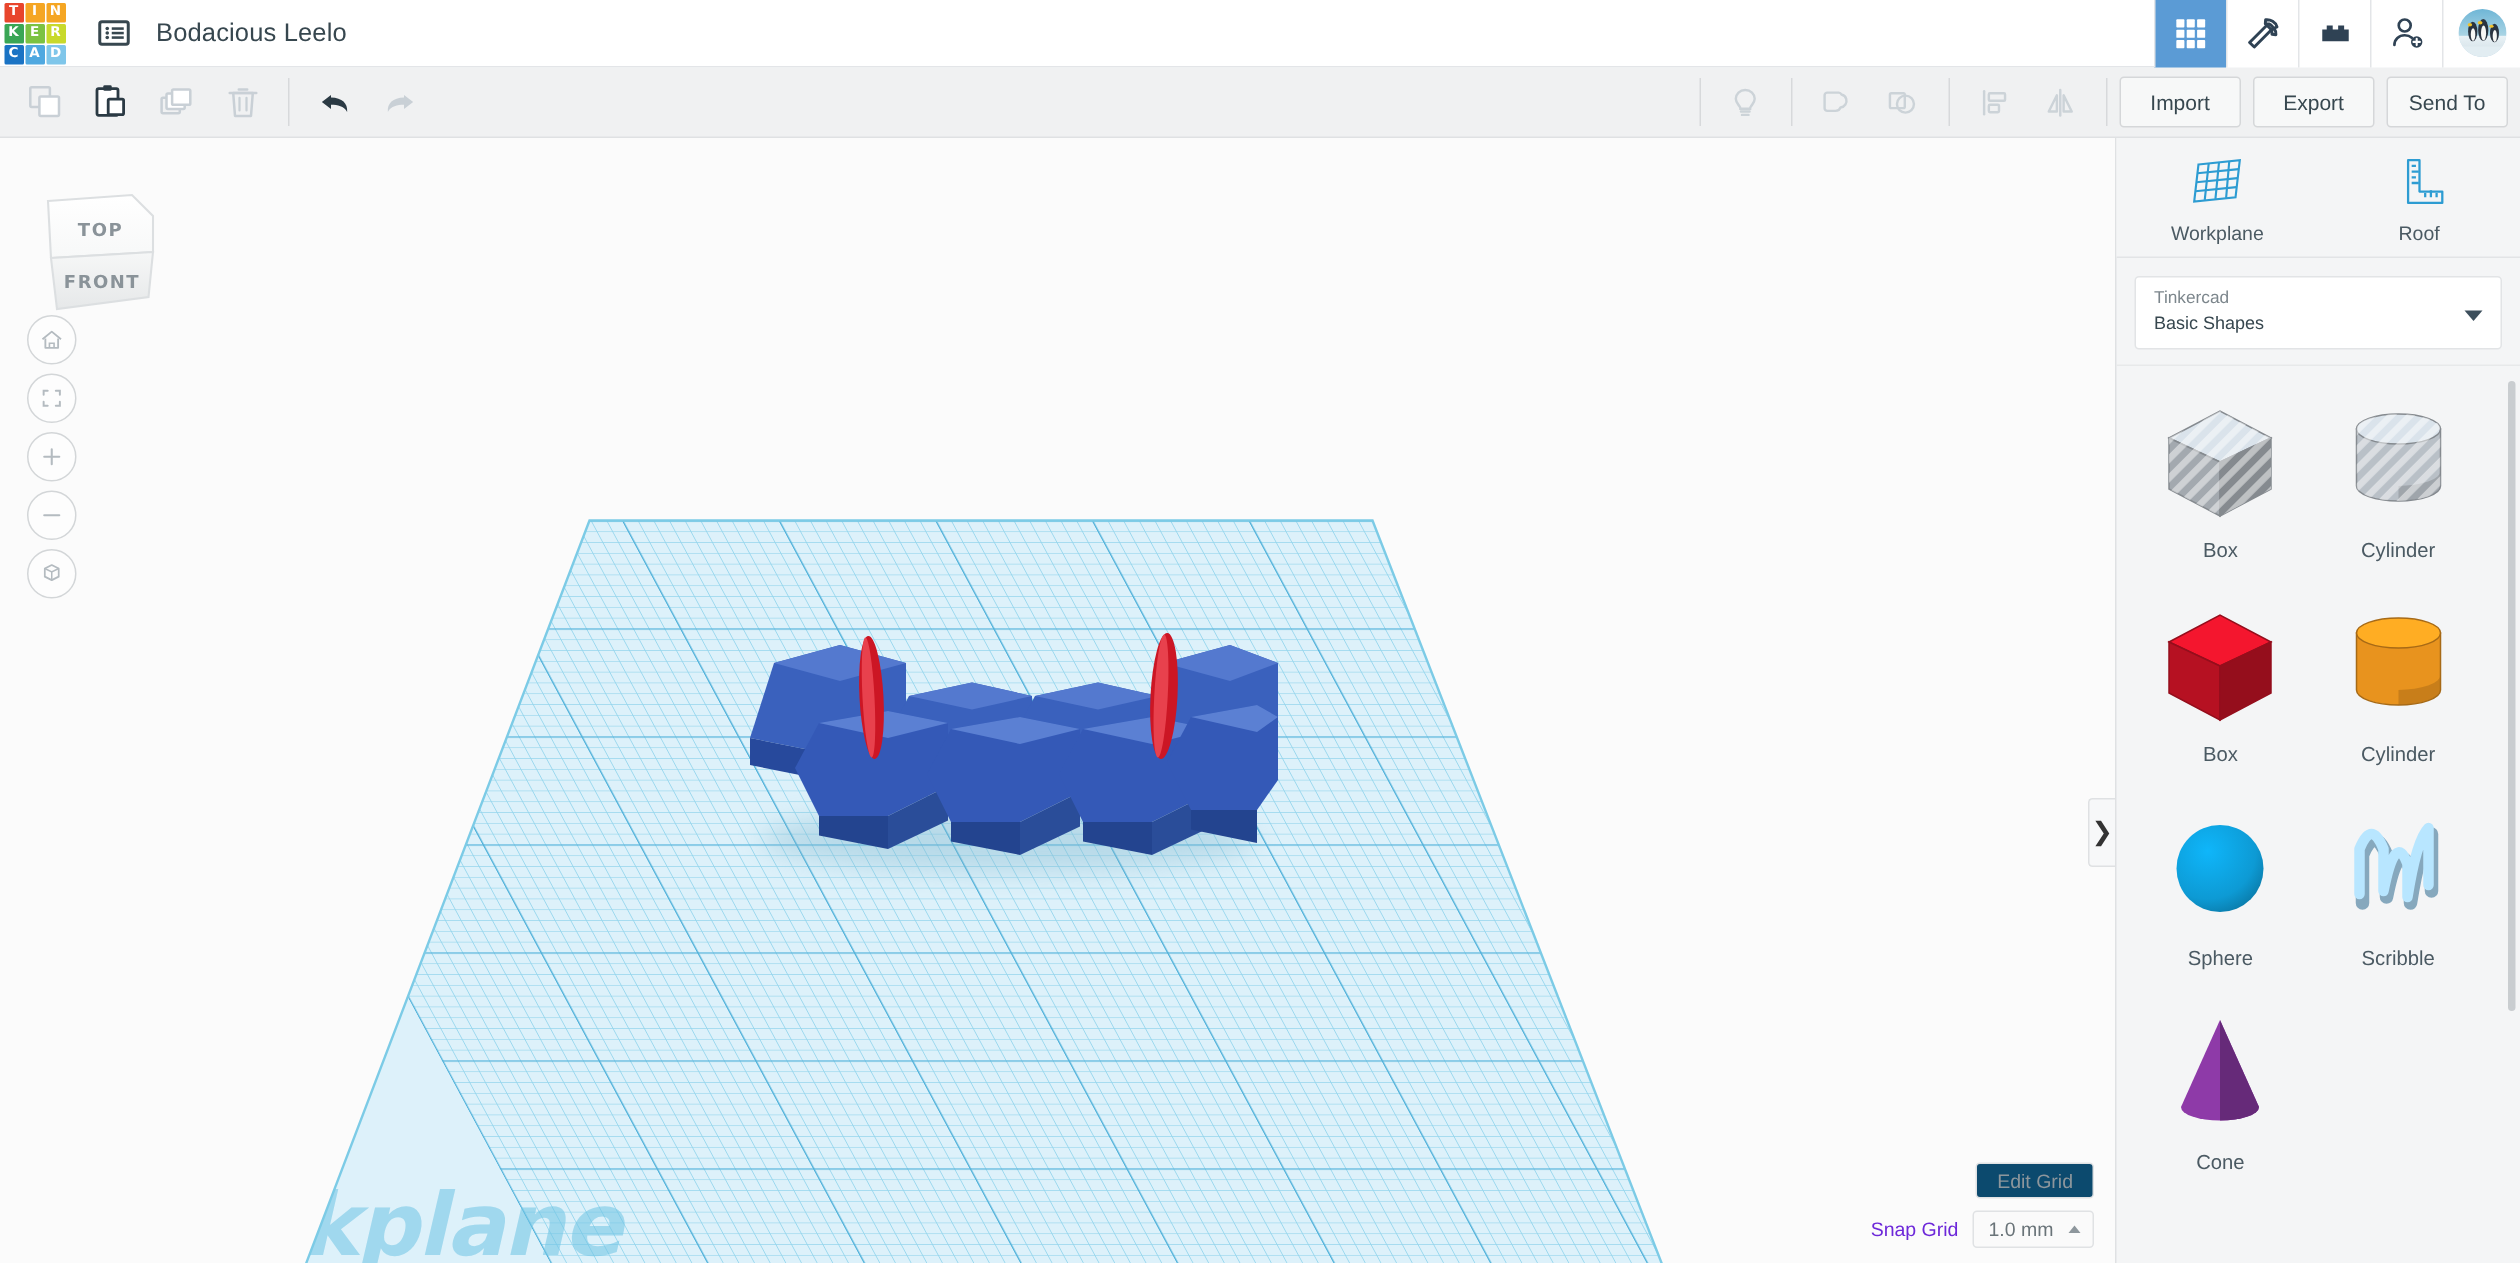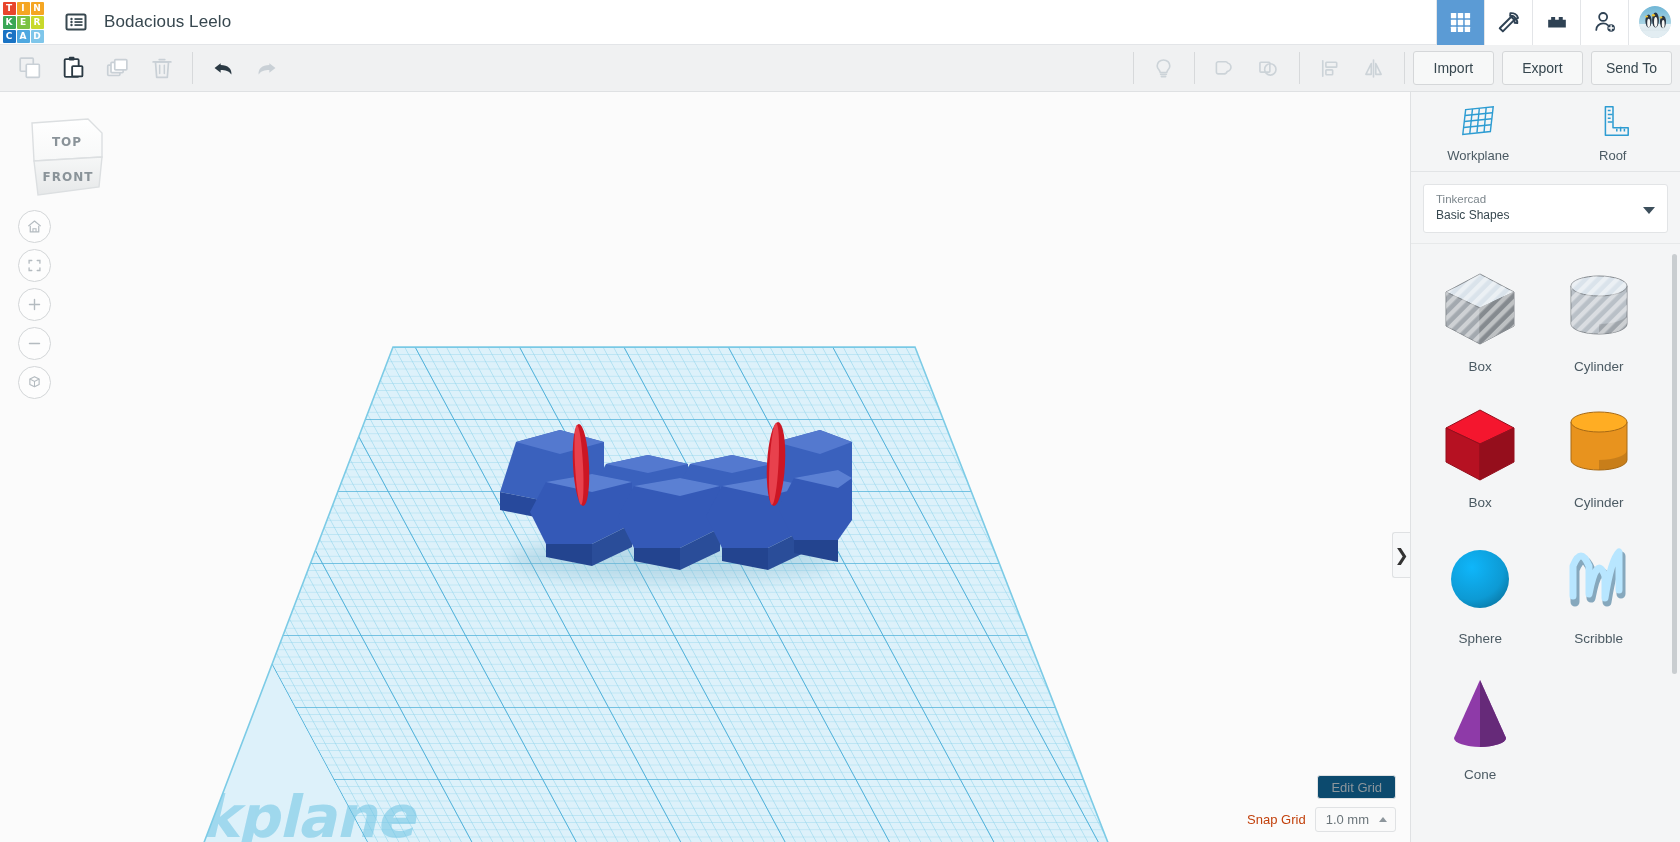--- a/index.html
+++ b/index.html
@@ -65,40 +65,40 @@
   
   .canvas {
     position: relative; flex: 1 1 auto; background: #fbfbfb; overflow: hidden;
   }
   .workplane-wrap { position: absolute; inset: 0; }
   .wp-poly {
     position: absolute; inset: 0;
   }
 
   
-  .viewcube { position: absolute; left: 20px; top: 19px; width: 78px; height: 80px; cursor: pointer; }
+  .viewcube { position: absolute; left: 20px; top: 30px; width: 78px; height: 80px; cursor: pointer; }
   .nav-col { position: absolute; left: 18px; top: 118px; display: flex; flex-direction: column; gap: 6px; }
   .nav-btn {
     width: 33px; height: 33px; border-radius: 50%; border: 1px solid #d3d6d8;
     background: #fdfdfd; display: flex; align-items: center; justify-content: center;
     cursor: pointer;
   }
 
   
   .grid-ctrls {
     position: absolute; right: 14px; bottom: 10px; display: flex;
     flex-direction: column; align-items: flex-end; gap: 8px;
   }
   .edit-grid-btn {
     height: 24px; padding: 0 13px; border: 1px solid #e0e2e4; border-radius: 3px;
     background: #0c4a6e; font-size: 13px; color: #8d969c;
     display: flex; align-items: center; cursor: pointer;
   }
   .snap-row { display: flex; align-items: center; gap: 9px; }
-  .snap-label { font-size: 13px; color: #c2410c; }
+  .snap-label { font-size: 13px; color: #6d28d9; }
   .snap-select {
     height: 25px; padding: 0 8px 0 10px; border: 1px solid #e0e2e4; border-radius: 3px;
     background: #fafafa; font-size: 13px; color: #6a7479;
     display: flex; align-items: center; gap: 10px; cursor: pointer; min-width: 74px;
   }
   .caret-up { width: 0; height: 0; border-left: 4px solid transparent; border-right: 4px solid transparent; border-bottom: 5px solid #8d969c; }
 
   
   .collapse-tab {
     position: absolute; right: 0; top: 440px; width: 18px; height: 46px;

